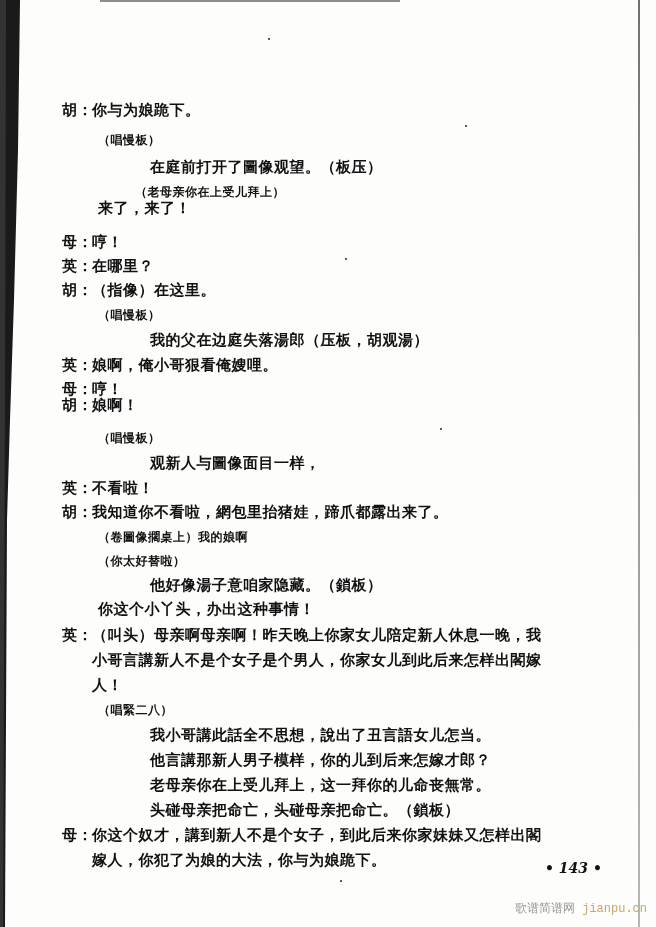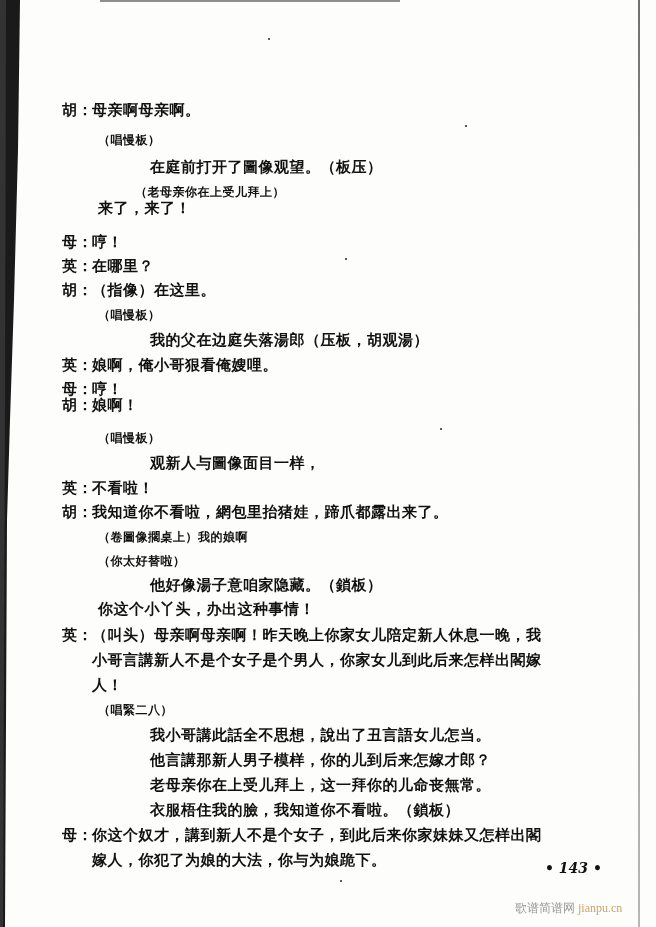--- a/index.html
+++ b/index.html
@@ -24,37 +24,37 @@
     position: absolute; font-size: 15px; line-height: 20px; white-space: nowrap; font-weight: bold;
     letter-spacing: 0.5px;
   }
   .speaker { display: inline-block; width: 30px; }
   .small { font-size: 12px; }
   .page-num {
     position: absolute; left: 545px; top: 860px; font-size: 14px; font-style: italic; font-weight: bold;
   }
   .watermark {
     position: absolute; left: 515px; top: 900px; font-size: 12px; color: #999;
-    font-family: Liberation Serif, serif;
+    font-family: Liberation Mono, monospace;
     text-align: center;
   }
   .watermark .url { color: #c9a56a; }
   .speck { position: absolute; width: 2px; height: 2px; background: #222; border-radius: 1px; }
 </style>
 </head>
 <body>
 
 <svg class="binding" width="24" height="927" viewBox="0 0 24 927">
   <polygon points="0,0 20,0 18,150 14,300 10,420 7,520 5,927 0,927" fill="#1a1a1a"></polygon>
   <polygon points="0,0 6,0 5,400 3,927 0,927" fill="#444" opacity="0.6"></polygon>
 </svg>
 <div class="top-edge"></div>
 <div class="right-edge"></div>
 
-<div class="line" style="left:62px;top:100px"><span class="speaker">胡：</span><span>母亲啊母亲啊。</span></div>
+<div class="line" style="left:62px;top:100px"><span class="speaker">胡：</span><span>你与为娘跪下。</span></div>
 <div class="line small" style="left:98px;top:130px"><span>（唱慢板）</span></div>
 <div class="line" style="left:150px;top:157px"><span>在庭前打开了圖像观望。（板压）</span></div>
 <div class="line small" style="left:135px;top:182px"><span>（老母亲你在上受儿拜上）</span></div>
 <div class="line" style="left:98px;top:198px"><span>来了，来了！</span></div>
 <div class="line" style="left:62px;top:232px"><span class="speaker">母：</span><span>哼！</span></div>
 <div class="line" style="left:62px;top:256px"><span class="speaker">英：</span><span>在哪里？</span></div>
 <div class="line" style="left:62px;top:280px"><span class="speaker">胡：</span><span>（指像）在这里。</span></div>
 <div class="line small" style="left:98px;top:305px"><span>（唱慢板）</span></div>
 <div class="line" style="left:150px;top:330px"><span>我的父在边庭失落湯郎（压板，胡观湯）</span></div>
 <div class="line" style="left:62px;top:355px"><span class="speaker">英：</span><span>娘啊，俺小哥狠看俺嫂哩。</span></div>
@@ -68,21 +68,21 @@
 <div class="line small" style="left:98px;top:551px"><span>（你太好替啦）</span></div>
 <div class="line" style="left:150px;top:575px"><span>他好像湯子意咱家隐藏。（鎖板）</span></div>
 <div class="line" style="left:98px;top:599px"><span>你这个小丫头，办出这种事情！</span></div>
 <div class="line" style="left:62px;top:625px"><span class="speaker">英：</span><span>（叫头）母亲啊母亲啊！昨天晚上你家女儿陪定新人休息一晚，我</span></div>
 <div class="line" style="left:92px;top:650px"><span>小哥言講新人不是个女子是个男人，你家女儿到此后来怎样出閣嫁</span></div>
 <div class="line" style="left:92px;top:675px"><span>人！</span></div>
 <div class="line small" style="left:98px;top:700px"><span>（唱緊二八）</span></div>
 <div class="line" style="left:150px;top:725px"><span>我小哥講此話全不思想，說出了丑言語女儿怎当。</span></div>
 <div class="line" style="left:150px;top:750px"><span>他言講那新人男子模样，你的儿到后来怎嫁才郎？</span></div>
 <div class="line" style="left:150px;top:775px"><span>老母亲你在上受儿拜上，这一拜你的儿命丧無常。</span></div>
-<div class="line" style="left:150px;top:800px"><span>衣服梧住我的臉，我知道你不看啦。（鎖板）</span></div>
+<div class="line" style="left:150px;top:800px"><span>头碰母亲把命亡，头碰母亲把命亡。（鎖板）</span></div>
 <div class="line" style="left:62px;top:825px"><span class="speaker">母：</span><span>你这个奴才，講到新人不是个女子，到此后来你家妹妹又怎样出閣</span></div>
 <div class="line" style="left:92px;top:850px"><span>嫁人，你犯了为娘的大法，你与为娘跪下。</span></div>
 
 <div class="page-num">• <span>143</span> •</div>
 <div class="watermark"><span>歌谱简谱网</span> <span class="url">jianpu.cn</span></div>
 
 <div class="speck" style="left:268px;top:38px"></div>
 <div class="speck" style="left:465px;top:125px"></div>
 <div class="speck" style="left:345px;top:258px"></div>
 <div class="speck" style="left:440px;top:428px"></div>

